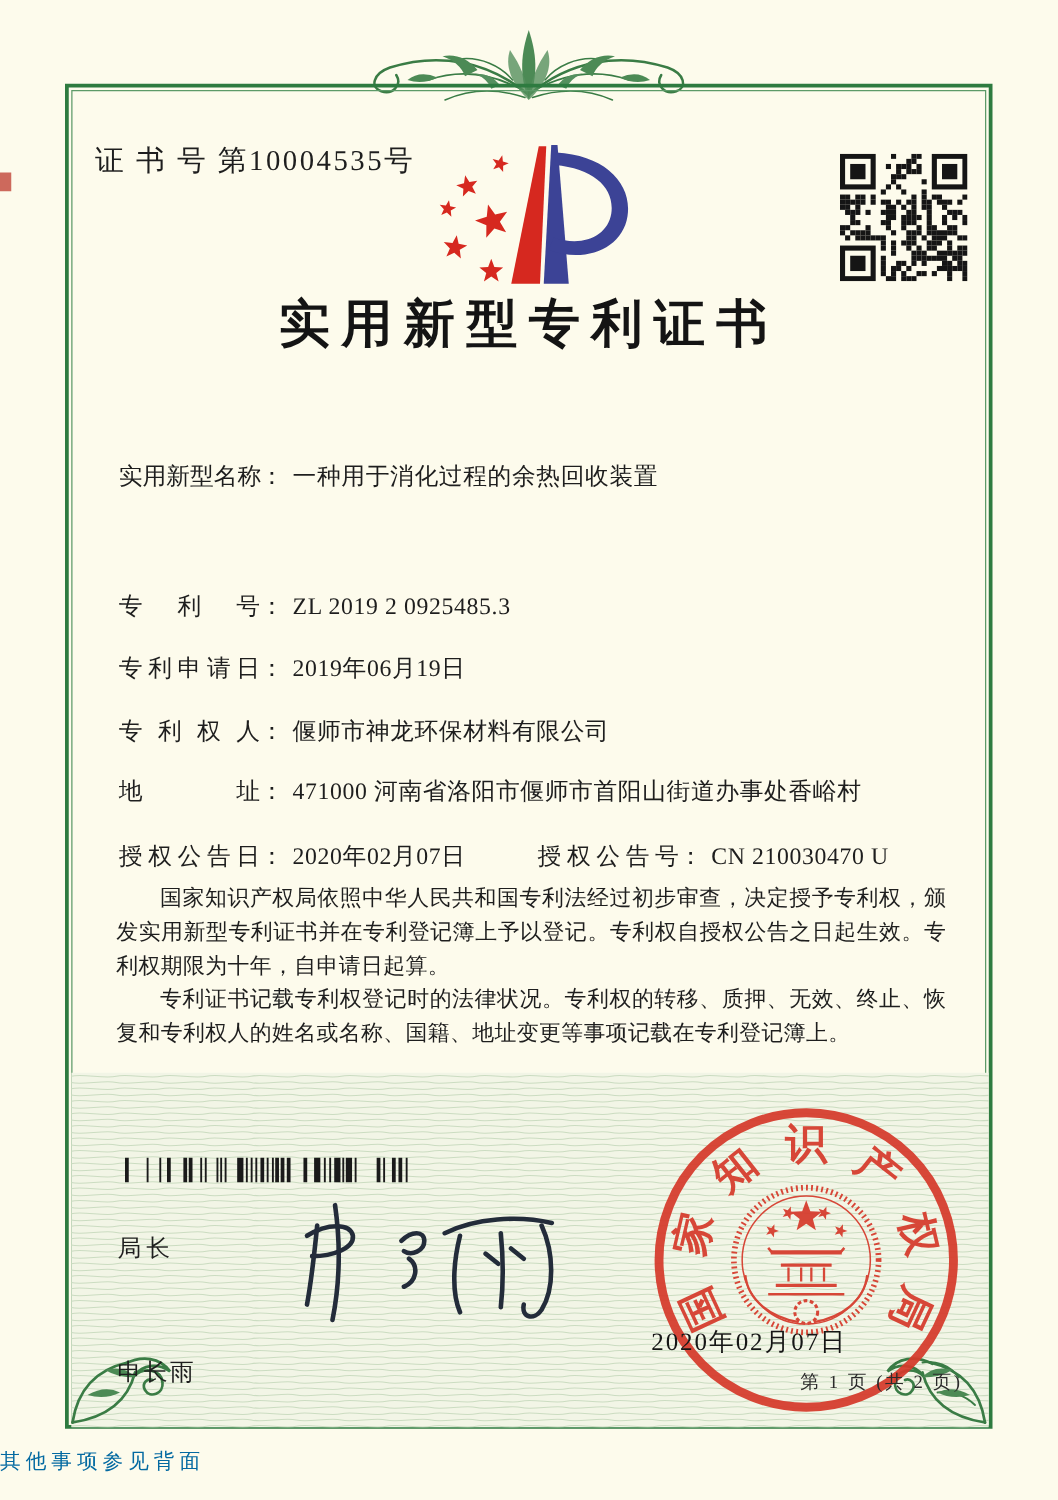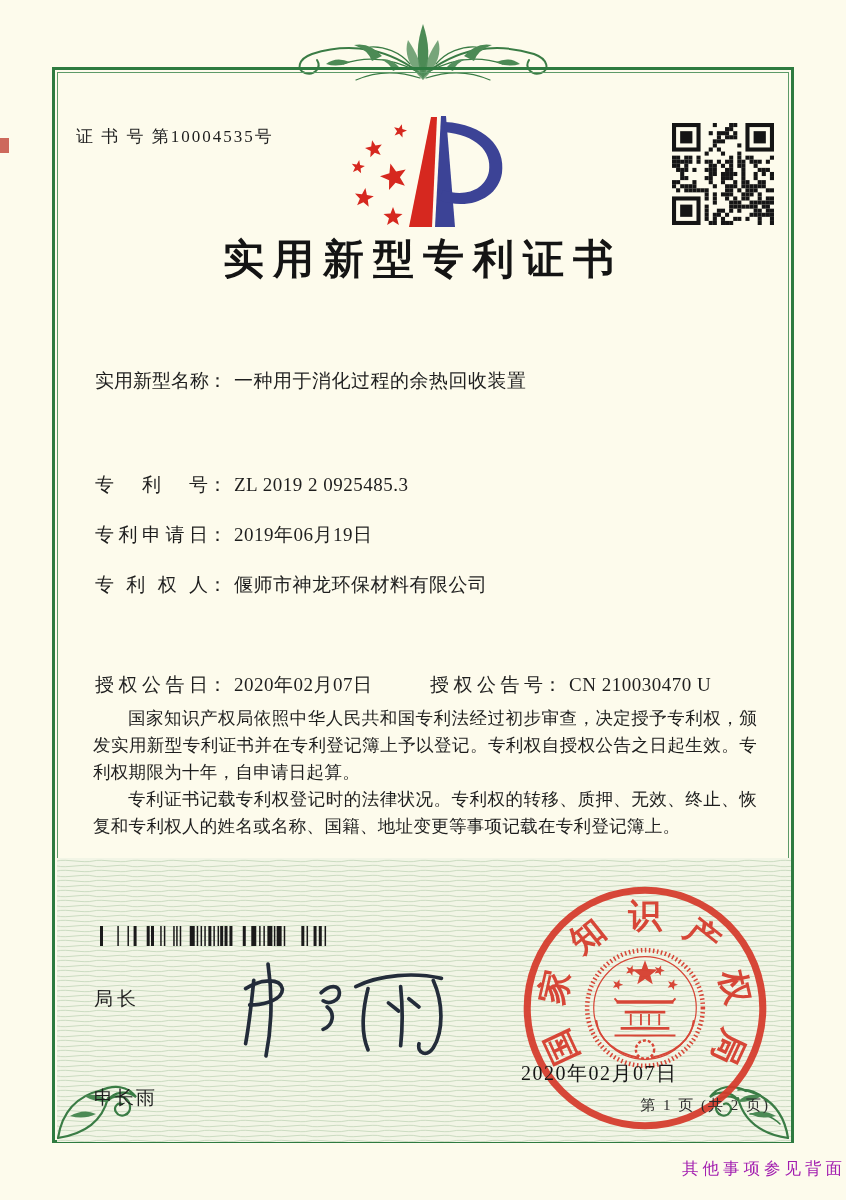--- a/index.html
+++ b/index.html
@@ -1,38 +1,38 @@
 <!DOCTYPE html>
 <html><head>
 <meta charset="utf-8">
 <style>
   *{box-sizing:border-box;margin:0;padding:0}
   html,body{background:#e9e6d8}
   .page{position:relative;width:846px;height:1200px;margin:0 auto;background:#fdfbec;overflow:hidden;
         font-family:"Liberation Serif","DejaVu Serif",serif;color:#1e1e1e}
   .frame{position:absolute;left:52px;top:67px;width:742px;height:1076px;border:3px solid #2e7b40}
   .frame-inner{position:absolute;inset:2px;border:1px solid #5d9a68}
-  .cert-no{position:absolute;left:76px;top:125px;font-size:17px;letter-spacing:2px}
+  .cert-no{position:absolute;left:76px;top:113px;font-size:23px;letter-spacing:2px}
   .title{position:absolute;left:0;top:232px;width:846px;text-align:center;font-size:41px;font-weight:bold;letter-spacing:9px;color:#141414}
   .row{position:absolute;left:95px;width:690px;font-size:19px;white-space:nowrap}
   .flabel{display:inline-block;width:113px;text-align:justify;text-align-last:justify;vertical-align:bottom}
   .fvalue{margin-left:7px;letter-spacing:.5px}
   .pair{position:relative}
   .pair2{position:absolute;left:335px;top:0}
   .paras{position:absolute;left:93px;top:705px;width:664px;font-size:17.5px;line-height:27px;text-align:justify;letter-spacing:.3px}
   .paras p{text-indent:2em;margin:0}
   #waves{position:absolute;left:57px;top:858px}
   #barcode{position:absolute;left:100px;top:926px}
   .signer-title{position:absolute;left:94px;top:986px;font-size:19px;letter-spacing:4px}
   .signer-name{position:absolute;left:94px;top:1085px;font-size:19px;letter-spacing:2px}
   #signature{position:absolute;left:215px;top:958px}
   #seal{position:absolute;left:513px;top:876px;opacity:.93}
   .seal-date{position:absolute;left:521px;top:1060px;font-size:20px;letter-spacing:1.5px;color:#161616}
   .page-footer{position:absolute;left:0;top:1096px;width:770px;text-align:right;font-size:15px;letter-spacing:2px;color:#2b2b2b}
-  .back-note{position:absolute;left:0;top:1158px;width:846px;text-align:right;font-size:16.5px;letter-spacing:4px;color:#a21caf}
+  .back-note{position:absolute;left:0;top:1158px;width:846px;text-align:left;font-size:16.5px;letter-spacing:4px;color:#0369a1}
   .red-dash{position:absolute;left:0;top:138px;width:9px;height:15px;background:#c44f43;opacity:.85}
   #top-orn{position:absolute;left:256px;top:16px}
   #corner-r{position:absolute;left:672px;top:1024px}
   #corner-l{position:absolute;left:54px;top:1024px;transform:scaleX(-1)}
   #logo{position:absolute;left:336px;top:103px}
   #qr{position:absolute;left:672px;top:123px}
 </style>
 </head>
 <body>
 
@@ -389,20 +389,23 @@
   </div>
   <div class="row" style="top:472px">
     <span class="flabel">专利号</span><span class="fcolon">：</span><span class="fvalue">ZL 2019 2 0925485.3</span>
   </div>
   <div class="row" style="top:522px">
     <span class="flabel">专利申请日</span><span class="fcolon">：</span><span class="fvalue">2019年06月19日</span>
   </div>
   <div class="row" style="top:572px">
     <span class="flabel">专利权人</span><span class="fcolon">：</span><span class="fvalue">偃师市神龙环保材料有限公司</span>
   </div>
+  <div class="row" style="top:620px">
+    <span class="flabel">地址</span><span class="fcolon">：</span><span class="fvalue">471000 河南省洛阳市偃师市首阳山街道办事处香峪村</span>
+  </div>
   <div class="row" style="top:672px">
     <span class="pair">
       <span class="flabel">授权公告日</span><span class="fcolon">：</span><span class="fvalue">2020年02月07日</span>
     </span>
     <span class="pair pair2">
       <span class="flabel">授权公告号</span><span class="fcolon">：</span><span class="fvalue">CN 210030470 U</span>
     </span>
   </div>
 
   <div class="paras">

